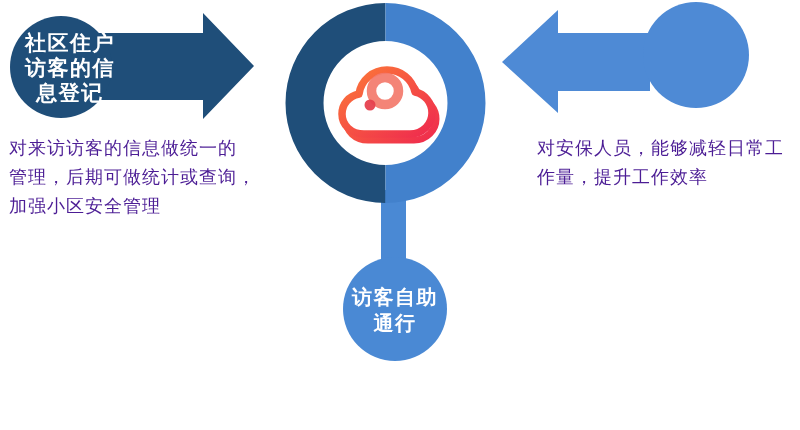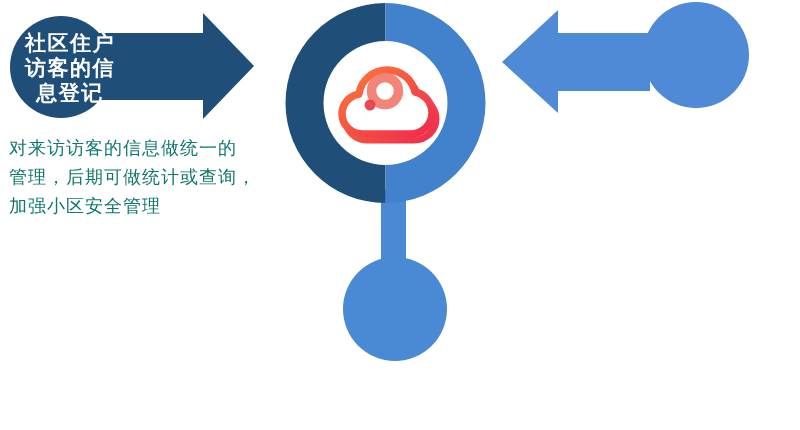--- a/index.html
+++ b/index.html
@@ -9,21 +9,21 @@
   }
   .abs { position:absolute; }
   .pre { white-space:pre-line; }
   .node-title {
     color:#ffffff; font-weight:bold; text-align:center;
   }
   .left-title   { left:22px;  top:31px;  width:96px;  font-size:21px; line-height:25px; letter-spacing:1.5px; }
   .right-title  { left:593px; top:48px;  width:150px; font-size:21px; line-height:24px; letter-spacing:1.5px; }
   .bottom-title { left:347px; top:284px; width:96px;  font-size:20px; line-height:26px; letter-spacing:1.5px; }
   .desc {
-    color:#0f766e; font-size:18px; line-height:29px; letter-spacing:1px;
+    color:#4c1d95; font-size:18px; line-height:29px; letter-spacing:1px;
   }
   .left-desc   { left:9px;   top:133px; width:252px; }
   .right-desc  { left:537px; top:133px; width:262px; }
   .bottom-desc { left:291px; top:362px; width:262px; }
   svg { display:block; }
 </style>
 </head>
 <body>
 
 <div class="stage">
@@ -61,20 +61,24 @@
     <circle cx="49" cy="33" r="13.5" fill="none" stroke="#F3796B" stroke-width="9.5" opacity="0.92"></circle>
 
     <circle cx="34" cy="47" r="5.5" fill="#E6404E" opacity="0.95"></circle>
   </svg>
 
   <div class="abs pre node-title left-title">社区住户
 访客的信
 息登记</div>
 
 
+  <div class="abs pre node-title bottom-title">访客自助
+通行</div>
 
   <div class="abs pre desc left-desc">对来访访客的信息做统一的
 管理，后期可做统计或查询，
 加强小区安全管理</div>
 
+  <div class="abs pre desc right-desc">对安保人员，能够减轻日常工
+作量，提升工作效率</div>
 
 
 </div>
 
 </body></html>

